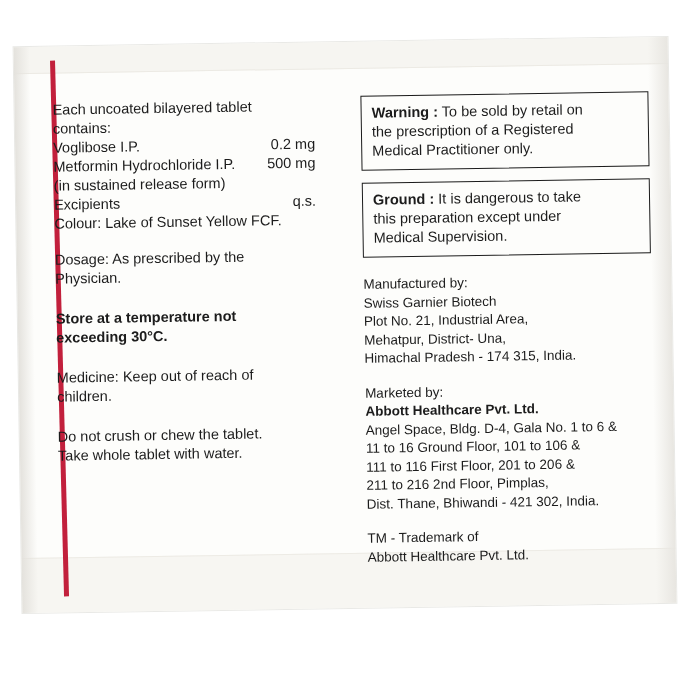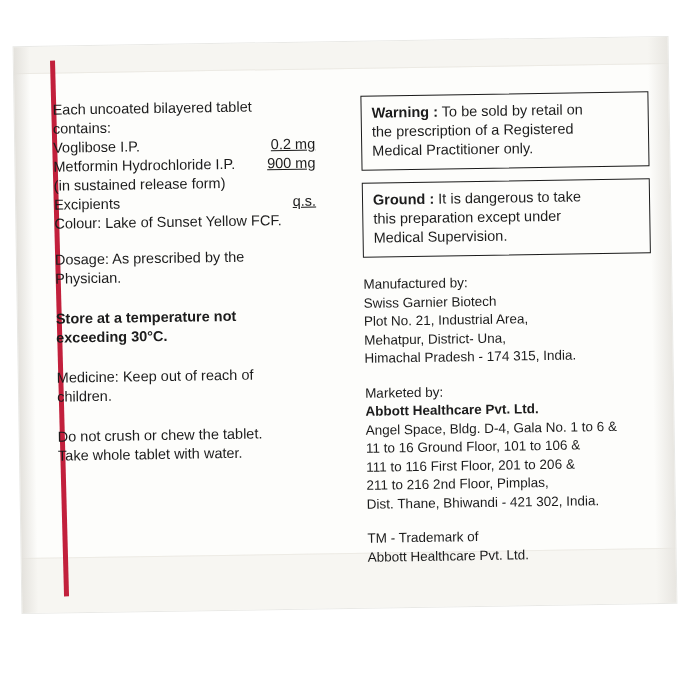--- a/index.html
+++ b/index.html
@@ -110,21 +110,21 @@
   .para { margin: 0 0 15px 0; }
   .para.tight { margin-bottom: 0; }
   .bold { font-weight: bold; }
 
   .ingredient-row {
     display: flex;
     justify-content: space-between;
     white-space: nowrap;
   }
   .ingredient-row .ing-name { padding-right: 6px; }
-  .ingredient-row .ing-amt { text-align: right; text-decoration: underline; }
+  .ingredient-row .ing-amt { text-align: right; }
 
   .boxed {
     border: 1.5px solid #1c1c1c;
     padding: 7px 9px 9px 10px;
     margin-bottom: 12px;
     line-height: 19px;
     font-size: 14.5px;
   }
 
   .addr-block { margin: 0 0 16px 0; }
@@ -151,21 +151,21 @@
         <div>Each uncoated bilayered tablet</div>
         <div>contains:</div>
 
         <div class="ingredient-row">
           <span class="ing-name">Voglibose I.P.</span>
           <span class="ing-amt">0.2 mg</span>
         </div>
 
         <div class="ingredient-row">
           <span class="ing-name">Metformin Hydrochloride I.P.</span>
-          <span class="ing-amt">900 mg</span>
+          <span class="ing-amt">500 mg</span>
         </div>
 
         <div>(in sustained release form)</div>
 
         <div class="ingredient-row">
           <span class="ing-name">Excipients</span>
           <span class="ing-amt">q.s.</span>
         </div>
 
         <div>Colour: Lake of Sunset Yellow FCF.</div>

